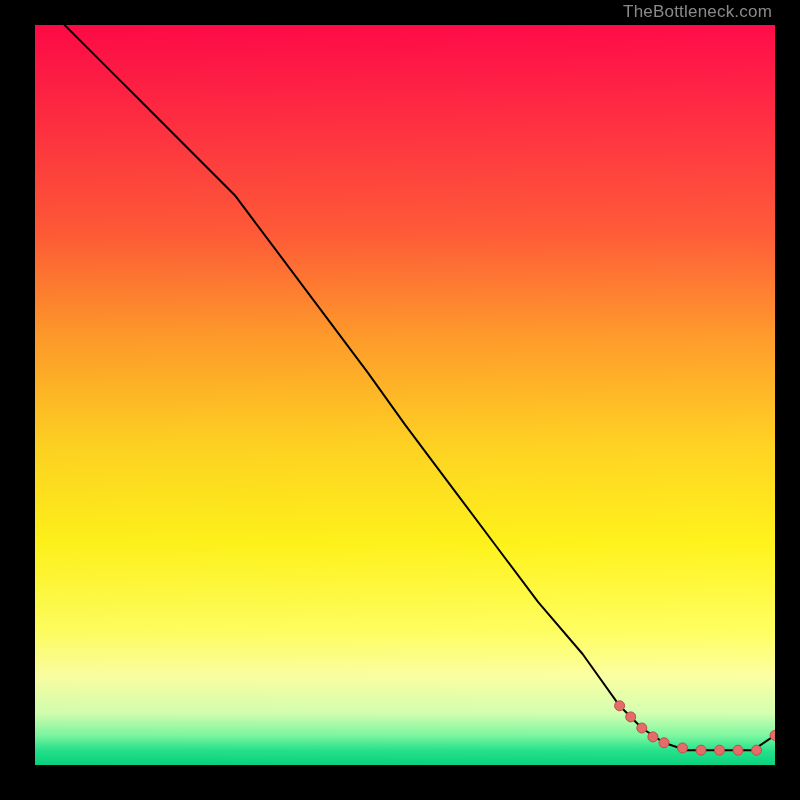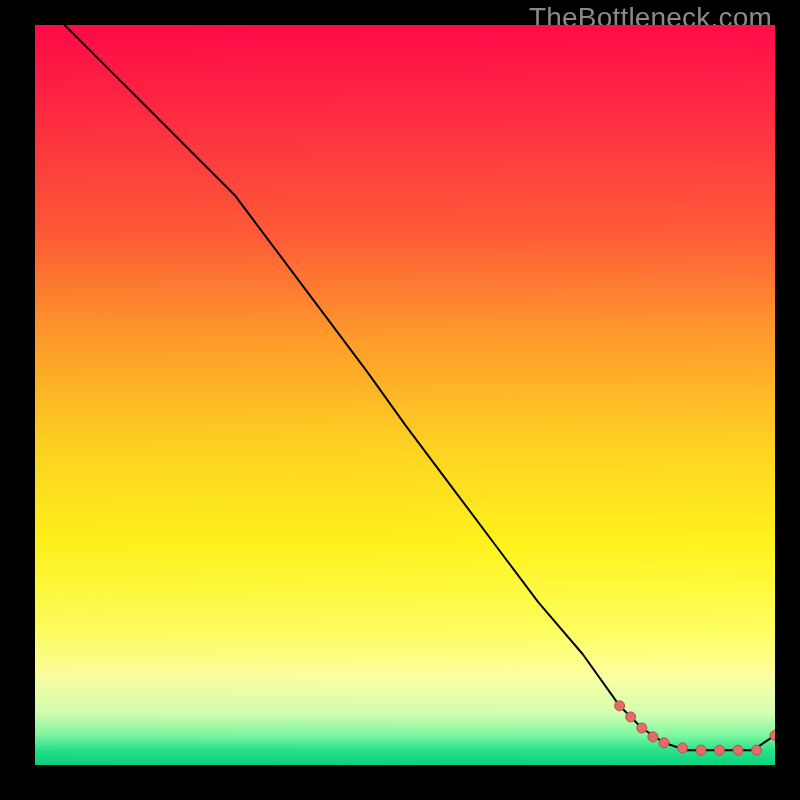--- a/index.html
+++ b/index.html
@@ -57,21 +57,21 @@
     position: absolute;
     inset: 0;
     width: 100%;
     height: 100%;
   }
   .watermark {
     position: absolute;
     top: 2px;
     right: 28px;
     color: #8a8a8a;
-    font-size: 28px;
+    font-size: 17px;
     font-weight: 500;
     letter-spacing: 0.2px;
     user-select: none;
   }
 </style>
 </head>
 <body>
 
 <div class="stage">
 

